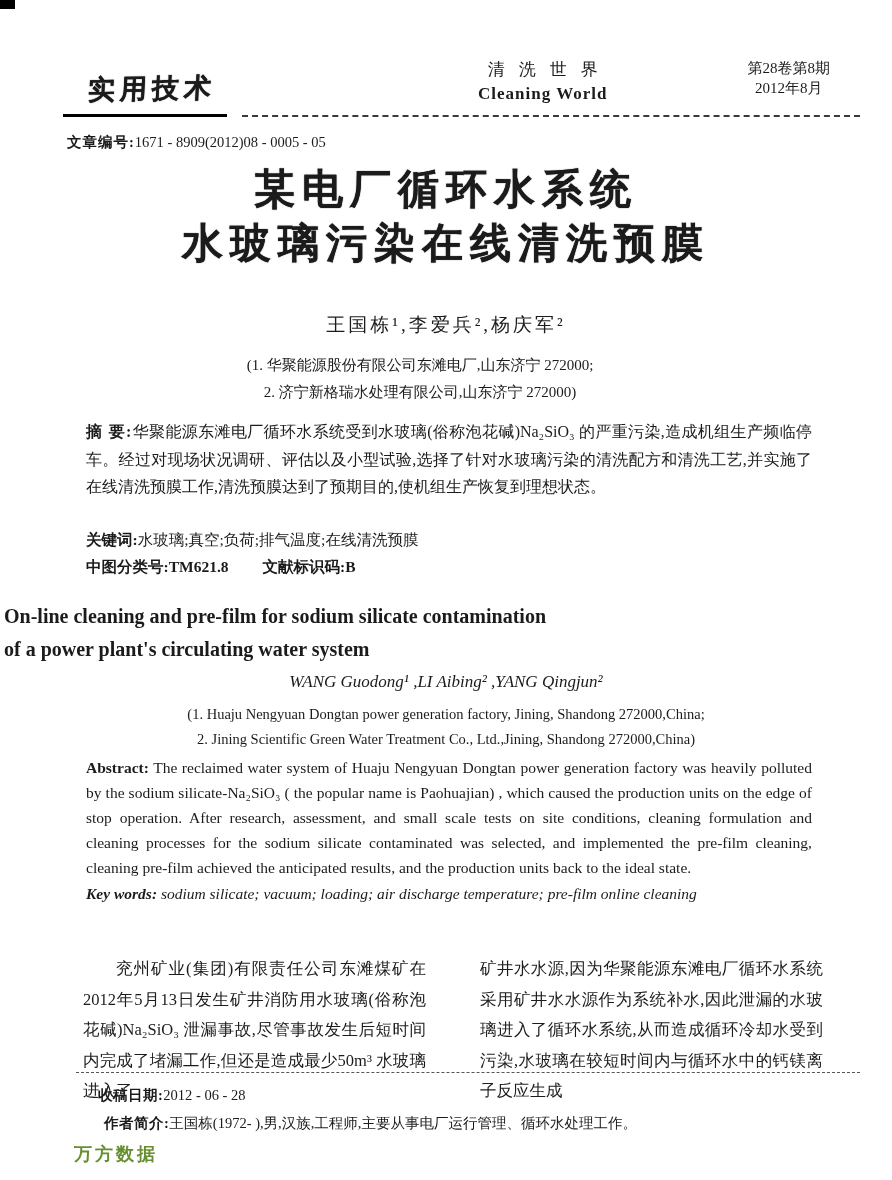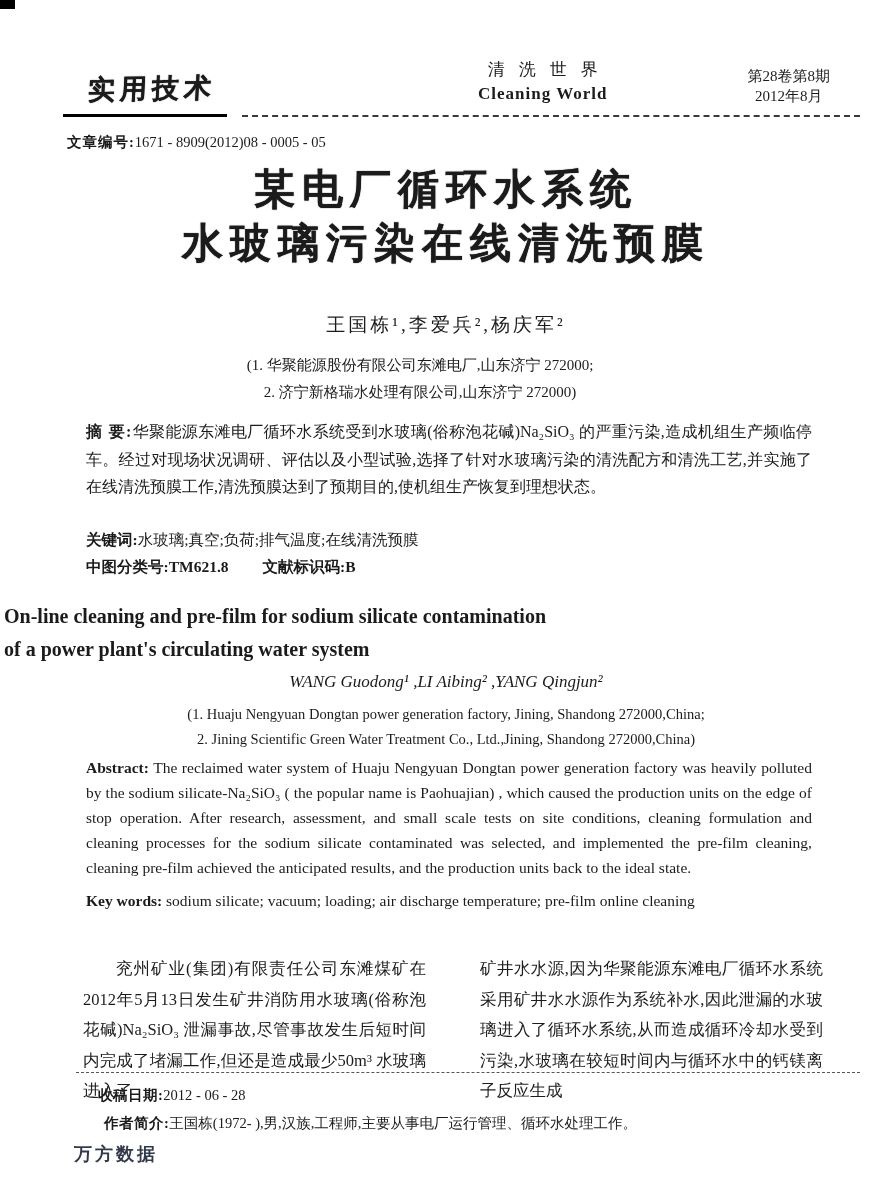--- a/index.html
+++ b/index.html
@@ -26,21 +26,21 @@
   .logo-cn{
     font-size:27px;font-weight:bold;letter-spacing:5px;
     font-family:"DejaVu Serif","Liberation Serif",serif;
     transform:skewX(-4deg) rotate(-1deg);
     margin-top:12px;
     text-shadow:0 0 1px #000;
   }
   .hdr-center{text-align:center;margin-left:30px;}
   .journal-cn{font-size:17px;letter-spacing:14px;padding-left:14px;}
   .journal-en{font-size:17px;font-weight:bold;margin-top:3px;letter-spacing:1px;}
-  .hdr-right{text-align:center;margin-right:62px;font-size:15px;line-height:20px;margin-top:8px;}
+  .hdr-right{text-align:center;margin-right:62px;font-size:15px;line-height:20px;margin-top:0;}
 
   .rule-solid{position:absolute;left:63px;top:114px;width:164px;height:3px;background:#000;}
   .rule-dashed{position:absolute;left:242px;top:115px;width:618px;border-top:2px dashed #3a3a3a;}
 
   
   .article-no{position:absolute;left:67px;top:133px;font-size:14.5px;}
   .article-no b{letter-spacing:1px;}
 
   
   .title-cn{
@@ -60,40 +60,40 @@
   .clc-line .gap{display:inline-block;width:34px;}
 
   
   .title-en{
     position:absolute;left:4px;top:600px;width:768px;text-align:left;
     font-size:20px;font-weight:bold;line-height:33px;
   }
   .authors-en{position:absolute;left:0;top:672px;width:892px;text-align:center;font-size:17px;font-style:italic;}
   .affil-en{position:absolute;left:0;top:702px;width:892px;text-align:center;font-size:14.5px;line-height:25px;}
   .abs-en{position:absolute;left:86px;top:755px;width:726px;font-size:15.5px;line-height:25px;text-align:justify;}
-  .kw-en{margin-top:8px;}
+  .kw-en{margin-top:1px;font-style:italic;}
 
   
   .body-cols{
     position:absolute;left:67px;top:938px;width:772px;
     display:flex;gap:22px;
   }
   .body-col{width:375px;font-size:16.5px;line-height:30.5px;text-align:justify;}
   .body-col p{margin:16px;}
   .indent{text-indent:2em;}
 
   
   .foot-rule{position:absolute;left:76px;top:1072px;width:784px;border-top:1.5px dashed #555;}
   .foot-line1{position:absolute;left:98px;top:1086px;font-size:14.5px;}
   .foot-line2{position:absolute;left:104px;top:1114px;font-size:14.5px;}
   .foot-line1 b,.foot-line2 b{letter-spacing:0.5px;}
 
   .watermark{
     position:absolute;left:74px;top:1142px;font-size:18px;font-weight:bold;
-    color:#0f172a;letter-spacing:3px;opacity:0.85;
+    color:#4d7c0f;letter-spacing:3px;opacity:0.85;
     font-family:"Liberation Sans","DejaVu Sans",sans-serif;
   }
 </style>
 </head>
 <body>
 
 <div class="page">
 
   <div class="corner-mark"></div>
 

